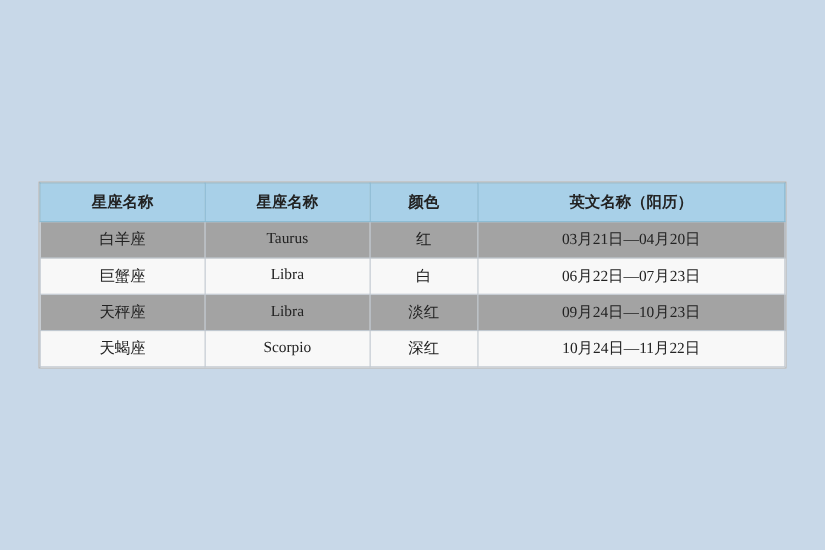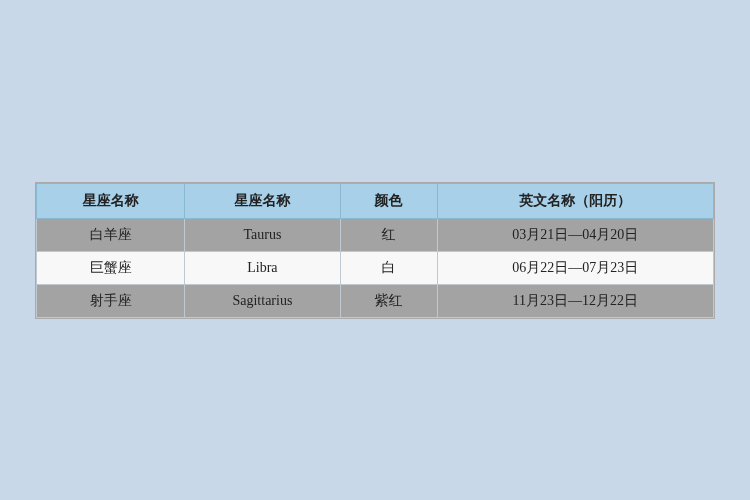--- a/index.html
+++ b/index.html
@@ -86,20 +86,26 @@
           <td>红</td>
           <td>03月21日—04月20日</td>
         </tr>
         <tr>
           <td>巨蟹座</td>
           <td>Libra</td>
           <td>白</td>
           <td>06月22日—07月23日</td>
         </tr>
         <tr>
-          <td>射手座</td>
-          <td>Sagittarius</td>
-          <td>紫红</td>
-          <td>11月23日—12月22日</td>
+          <td>天秤座</td>
+          <td>Libra</td>
+          <td>淡红</td>
+          <td>09月24日—10月23日</td>
+        </tr>
+        <tr>
+          <td>天蝎座</td>
+          <td>Scorpio</td>
+          <td>深红</td>
+          <td>10月24日—11月22日</td>
         </tr>
       </tbody>
   </table>
 </div>
 
 </body></html>

